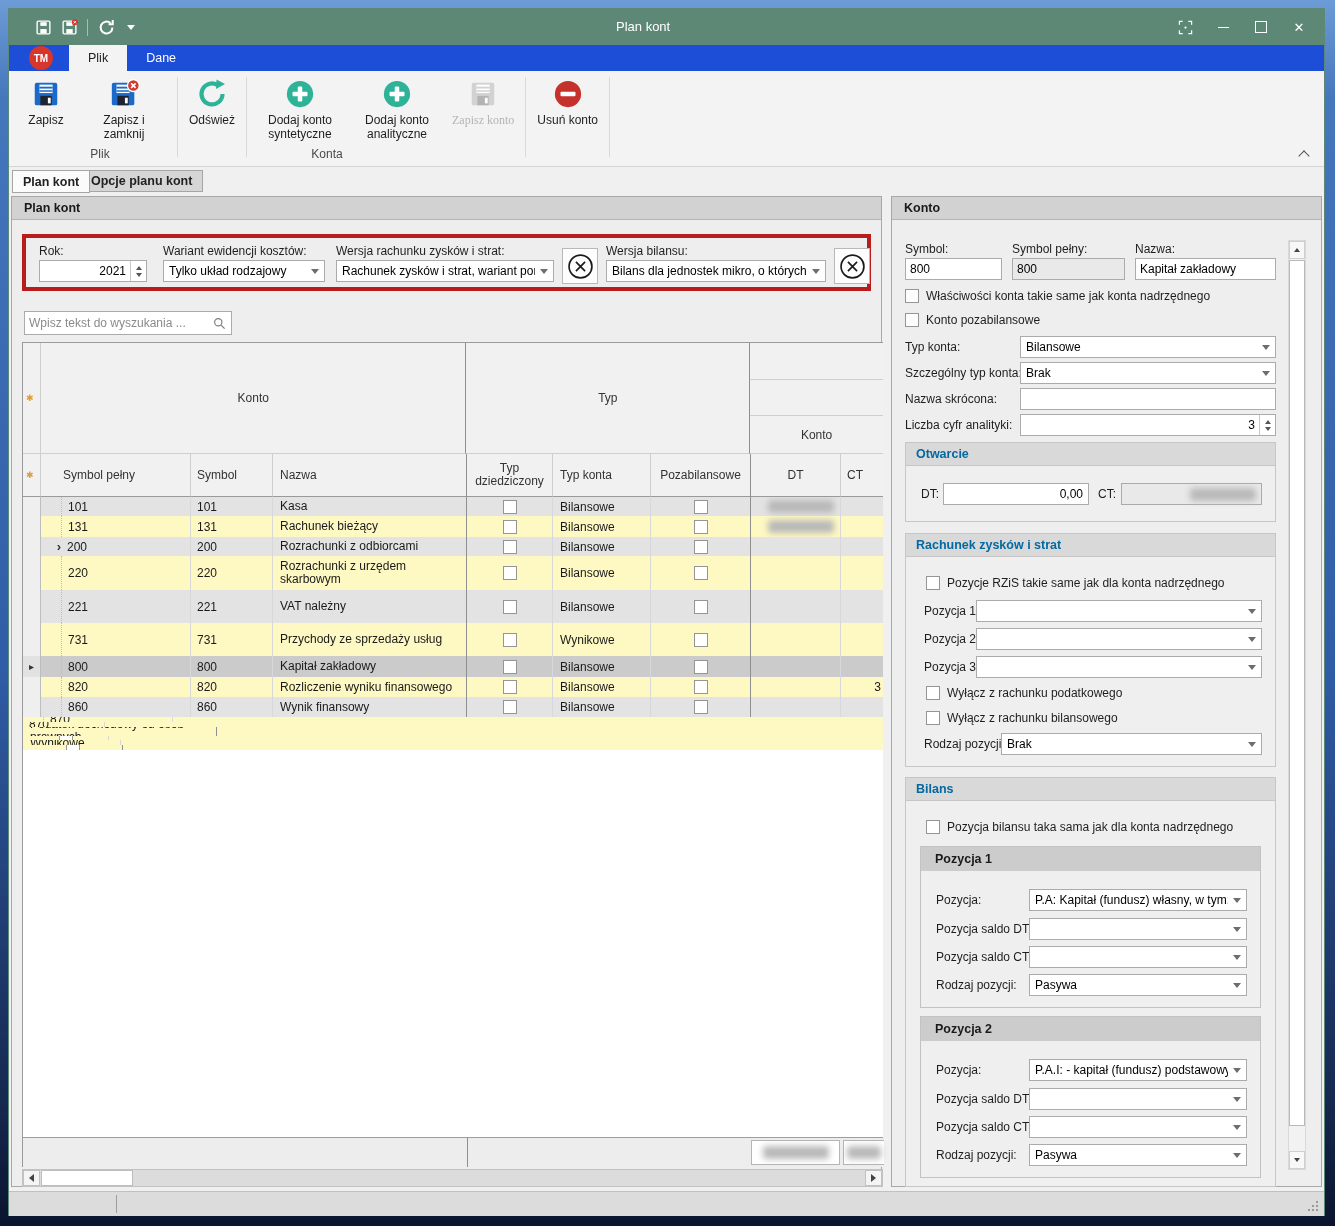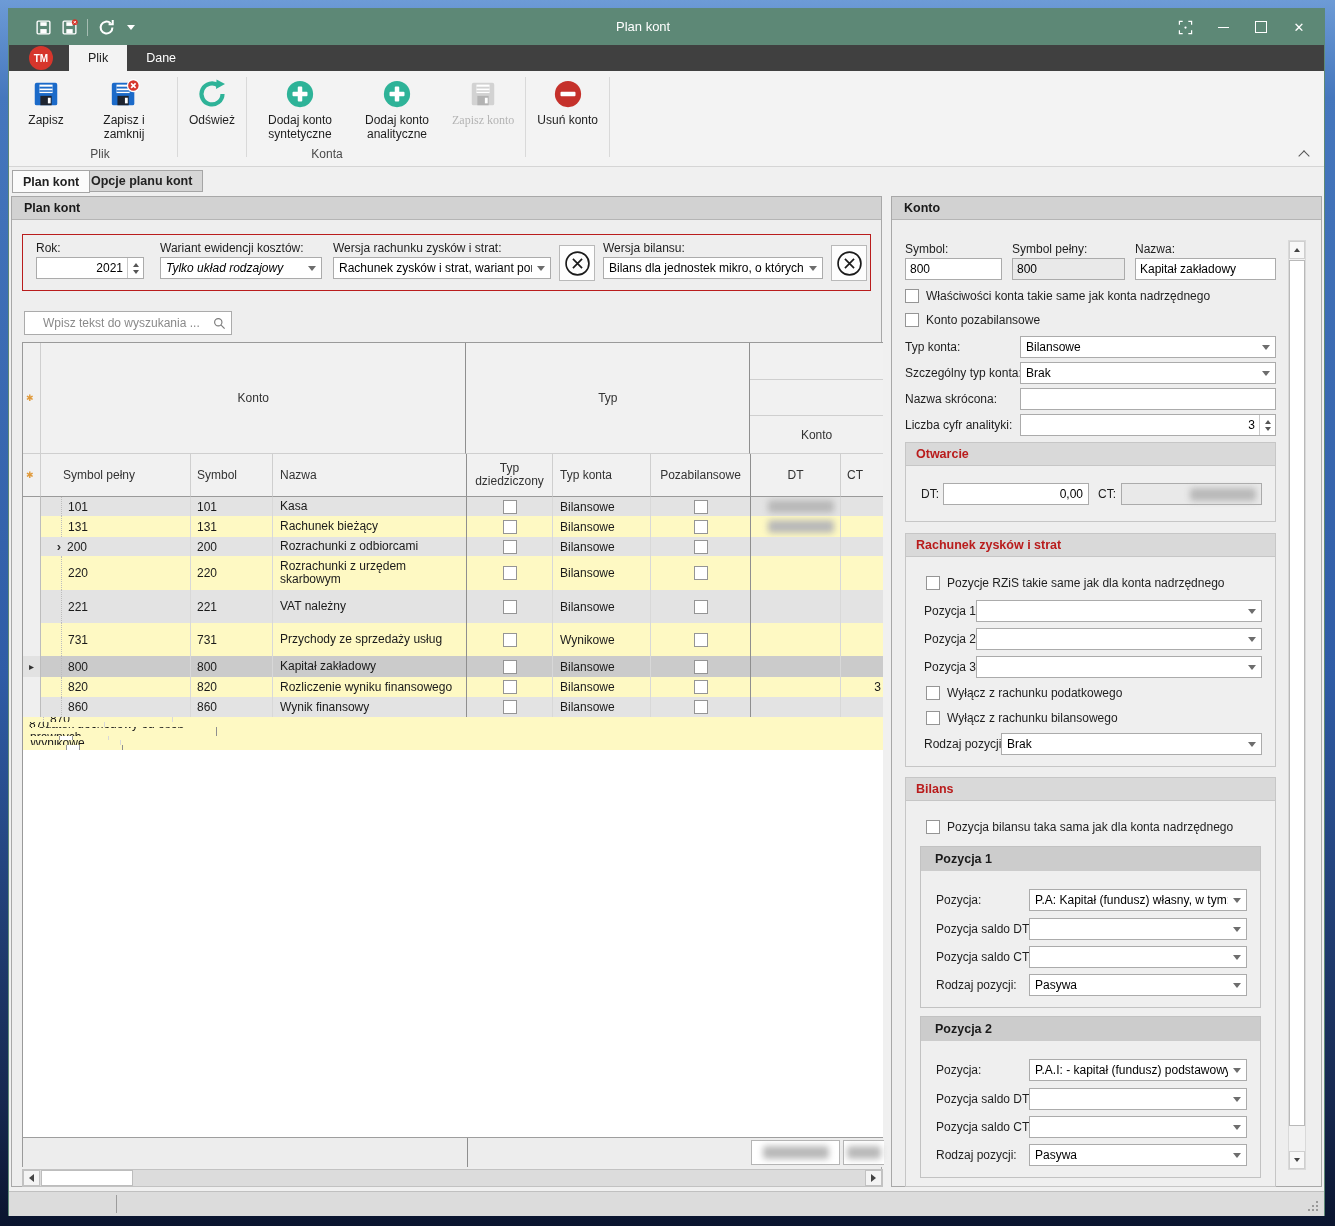--- a/index.html
+++ b/index.html
@@ -14,21 +14,21 @@
   .qat{position:absolute;left:26px;top:9px;display:flex;align-items:center;gap:9px;}
   .qat-sep{width:1px;height:17px;background:rgba(255,255,255,.45);}
   .qat-btn{display:flex;align-items:center;justify-content:center;cursor:default;}
   .caret{width:0;height:0;border-left:4px solid transparent;border-right:4px solid transparent;border-top:5px solid #fff;margin-left:2px;}
   .win-title{position:absolute;left:607px;top:10px;color:#fff;font-size:13px;}
   .win-controls{position:absolute;right:6px;top:0;height:36px;display:flex;align-items:center;}
   .wc-btn{width:38px;height:36px;display:flex;align-items:center;justify-content:center;color:#fff;font-size:13px;}
   .wc-max{width:10px;height:10px;border:1.3px solid #fff;}
   .wc-min{width:11px;height:0;border-top:1.6px solid #fff;}
   
-  .tabrow{position:absolute;left:0;top:36px;width:100%;height:26px;background:#404040;}
+  .tabrow{position:absolute;left:0;top:36px;width:100%;height:26px;background:#1d4ed8;}
   .app-logo{position:absolute;left:20px;top:1px;width:24px;height:24px;border-radius:50%;background:#d6362c;color:#fff;font-weight:bold;font-size:10px;display:flex;align-items:center;justify-content:center;}
   .rtabs{position:absolute;left:60px;top:0;height:26px;display:flex;}
   .rtab{padding:0 19px;height:26px;display:flex;align-items:center;color:#fff;font-size:12.5px;}
   .rtab.active{background:#f3f3f3;color:#222;}
   
   .ribbon{position:absolute;left:0;top:62px;width:100%;height:96px;background:#f3f3f3;border-bottom:1px solid #d5d5d5;box-sizing:border-box;}
   .rb-items{position:absolute;left:10px;top:4px;display:flex;align-items:flex-start;gap:5px;}
   .rb-btn{min-width:46px;max-width:84px;padding:3px 4px 0 4px;text-align:center;}
   .rb-ic{height:32px;display:flex;align-items:center;justify-content:center;}
   .rb-lb{font-size:12px;line-height:13.5px;color:#1e1e1e;margin-top:4px;white-space:pre-line;}
@@ -40,34 +40,34 @@
   
   .doctabs{position:absolute;left:0;top:158px;width:100%;height:26px;background:#f0f0f0;}
   .doctab{position:absolute;top:3px;height:22px;display:flex;align-items:center;padding:0 10px;font-weight:bold;font-size:12.5px;border:1px solid #a5a5a5;box-sizing:border-box;background:#d6d6d6;color:#222;}
   .doctab.active{background:#fbfbfb;z-index:2;height:23px;}
   
   .panel{position:absolute;top:187px;height:991px;background:#eeeeee;border:1px solid #a8a8a8;box-sizing:border-box;}
   .panel-caption{height:22px;background:#d2d2d2;border-bottom:1px solid #b5b5b5;display:flex;align-items:center;padding-left:12px;font-weight:bold;font-size:12.5px;color:#1a1a1a;}
   .left-panel{left:2px;width:871px;}
   .right-panel{left:882px;width:431px;}
   
-  .filterbox{position:absolute;left:10px;top:37px;width:849px;height:57px;border:1px solid #b91c1c;box-sizing:border-box;}
+  .filterbox{position:absolute;left:10px;top:37px;width:849px;height:57px;border:4px solid #b91c1c;box-sizing:border-box;}
   .flabel{position:absolute;top:6px;font-size:12px;color:#1e1e1e;white-space:nowrap;}
   .fctl{position:absolute;top:22px;height:22px;background:#fff;border:1px solid #abababa8;border:1px solid #ababab;box-sizing:border-box;font-size:12px;display:flex;align-items:center;}
   .spin-val{flex:1;text-align:right;padding-right:4px;}
   .spin-btns{width:15px;height:100%;border-left:1px solid #c9c9c9;display:flex;flex-direction:column;align-items:center;justify-content:center;gap:3px;}
   .tri-up{width:0;height:0;border-left:3.5px solid transparent;border-right:3.5px solid transparent;border-bottom:4.5px solid #555;}
   .tri-dn{width:0;height:0;border-left:3.5px solid transparent;border-right:3.5px solid transparent;border-top:4.5px solid #555;}
   .dd-val{flex:1;padding-left:5px;white-space:nowrap;overflow:hidden;}
   .dd-arr{width:18px;display:flex;align-items:center;justify-content:center;}
   .dd-arr i{width:0;height:0;border-left:4px solid transparent;border-right:4px solid transparent;border-top:5px solid #6d6d6d;}
   .xbtn{position:absolute;top:10px;width:36px;height:36px;background:#fdfdfd;border:1px solid #b9b9b9;box-sizing:border-box;display:flex;align-items:center;justify-content:center;}
   
   .searchbox{position:absolute;left:12px;top:114px;width:208px;height:24px;background:#fff;border:1px solid #ababab;box-sizing:border-box;display:flex;align-items:center;}
-  .search-ph{flex:1;padding-left:18px;font-size:12px;color:#8a8a8a;white-space:nowrap;overflow:hidden;}
+  .search-ph{flex:1;padding-left:4px;font-size:12px;color:#8a8a8a;white-space:nowrap;overflow:hidden;}
   .search-ic{width:24px;display:flex;justify-content:center;}
   
   .gridwrap{position:absolute;left:10px;top:145px;width:861px;height:795px;background:#fff;border-left:1px solid #9a9a9a;border-top:1px solid #9a9a9a;box-sizing:border-box;overflow:hidden;}
   .gh-band{display:flex;height:111px;}
   .gh-cell{background:#f1f1f1;border-right:1px solid #cfcfcf;border-bottom:1px solid #cfcfcf;box-sizing:border-box;display:flex;align-items:center;justify-content:center;font-size:12px;color:#333;}
   .gh-strip{width:18px;position:relative;}
   .star{position:absolute;left:3px;color:#e09a3c;font-size:9px;}
   .g-colrow{display:flex;height:43px;}
   .gc{background:#f1f1f1;border-right:1px solid #cfcfcf;border-bottom:1px solid #9a9a9a;box-sizing:border-box;display:flex;align-items:center;font-size:12px;color:#333;}
   .gc.center{justify-content:center;text-align:center;line-height:13px;}
@@ -99,21 +99,21 @@
   .hs-thumb{position:absolute;left:18px;top:0;width:92px;height:16px;background:#fff;border:1px solid #bdbdbd;box-sizing:border-box;}
   .tri-l{width:0;height:0;border-top:4px solid transparent;border-bottom:4px solid transparent;border-right:5px solid #444;}
   .tri-r{width:0;height:0;border-top:4px solid transparent;border-bottom:4px solid transparent;border-left:5px solid #444;}
   
   .rp-label{position:absolute;font-size:12px;color:#1e1e1e;white-space:nowrap;}
   .rp-input{position:absolute;height:22px;background:#fff;border:1px solid #ababab;box-sizing:border-box;font-size:12px;display:flex;align-items:center;padding-left:4px;}
   .rp-input.ro{background:#e9e9e9;}
   .rp-dd{position:absolute;height:22px;background:#fff;border:1px solid #ababab;box-sizing:border-box;font-size:12px;display:flex;align-items:center;}
   .rp-chkrow{position:absolute;display:flex;align-items:center;gap:7px;font-size:12px;color:#1e1e1e;white-space:nowrap;}
   .groupbox{position:absolute;left:13px;width:371px;border:1px solid #c6c6c6;background:#efefef;box-sizing:border-box;}
-  .groupbox>.gcaption{height:22px;background:#d9d9d9;border-bottom:1px solid #c6c6c6;display:flex;align-items:center;padding-left:10px;font-weight:bold;font-size:12.5px;color:#b91c1c;}
+  .groupbox>.gcaption{height:22px;background:#d9d9d9;border-bottom:1px solid #c6c6c6;display:flex;align-items:center;padding-left:10px;font-weight:bold;font-size:12.5px;color:#0369a1;}
   .subgroup{position:absolute;border:1px solid #c2c2c2;background:#efefef;box-sizing:border-box;}
   .subgroup>.gcaption2{height:24px;background:#cccccc;display:flex;align-items:center;padding-left:14px;font-weight:bold;font-size:12.5px;color:#1a1a1a;}
   
   .vscroll{position:absolute;left:396px;top:43px;width:18px;height:930px;background:#f2f2f2;border:1px solid #d9d9d9;box-sizing:border-box;}
   .vs-btn{position:absolute;left:0;width:16px;height:18px;background:#f8f8f8;border:1px solid #cfcfcf;box-sizing:border-box;display:flex;align-items:center;justify-content:center;}
   .vs-thumb{position:absolute;left:0;top:19px;width:16px;height:866px;background:#fff;border:1px solid #b9b9b9;box-sizing:border-box;}
   .tri-up-s{width:0;height:0;border-left:3.5px solid transparent;border-right:3.5px solid transparent;border-bottom:4.5px solid #444;}
   .tri-dn-s{width:0;height:0;border-left:3.5px solid transparent;border-right:3.5px solid transparent;border-top:4.5px solid #444;}
   
   .statusbar{position:absolute;left:0;top:1182px;width:100%;height:24px;background:#dcdcdc;border-top:1px solid #c0c0c0;}
@@ -290,21 +290,21 @@
     <div class="filterbox">
       <span class="flabel" style="left:13px;">Rok:</span>
       <div class="fctl" style="left:13px;width:108px;">
         <span class="spin-val">2021</span>
         <span class="spin-btns">
             <span class="tri-up"></span>
             <span class="tri-dn"></span>
           </span>
       </div>
       <span class="flabel" style="left:137px;">Wariant ewidencji kosztów:</span>
-      <div class="fctl" style="left:137px;width:162px;font-style:italic;">
+      <div class="fctl" style="left:137px;width:162px;">
         <span class="dd-val">Tylko układ rodzajowy</span>
         <span class="dd-arr">
             <i></i>
           </span>
       </div>
       <span class="flabel" style="left:310px;">Wersja rachunku zysków i strat:</span>
       <div class="fctl" style="left:310px;width:218px;">
         <span class="dd-val">Rachunek zysków i strat, wariant poró</span>
         <span class="dd-arr">
             <i></i>

